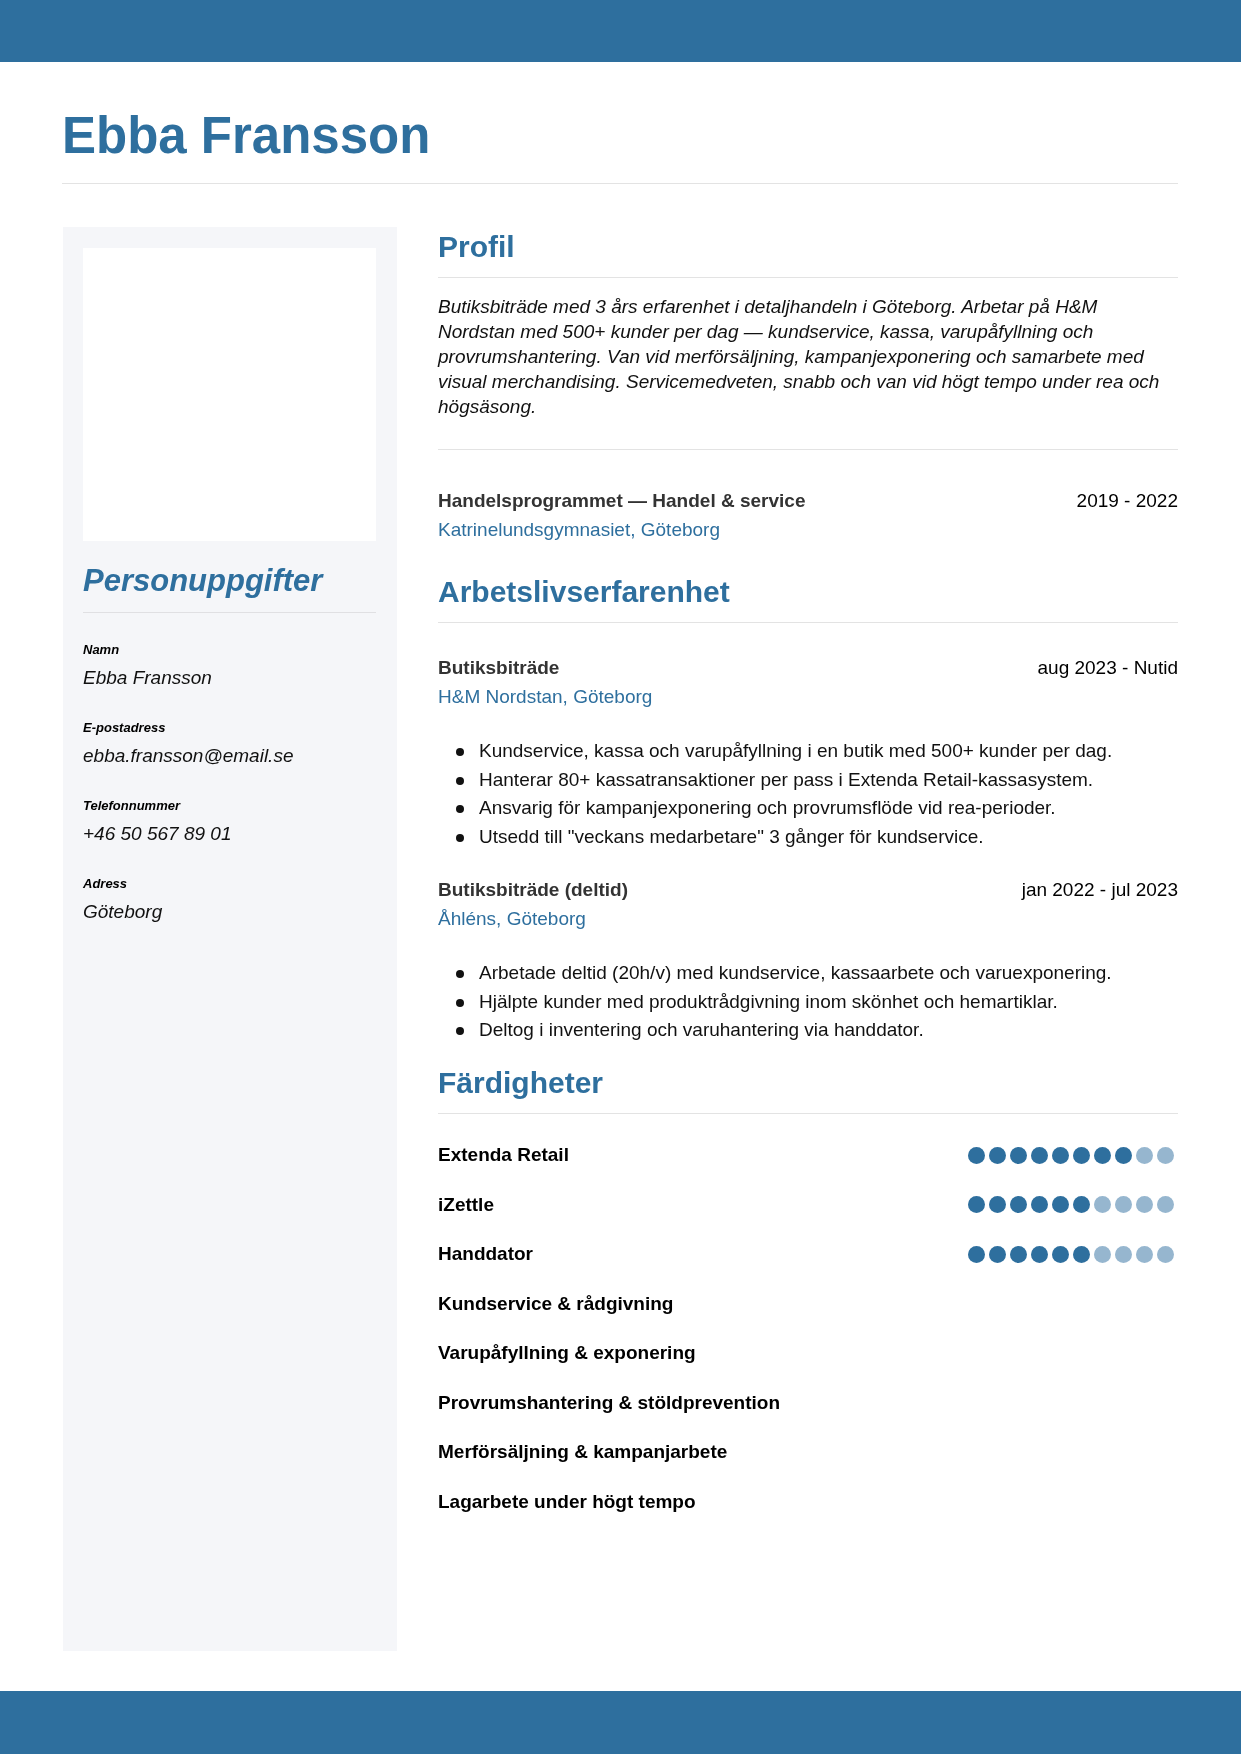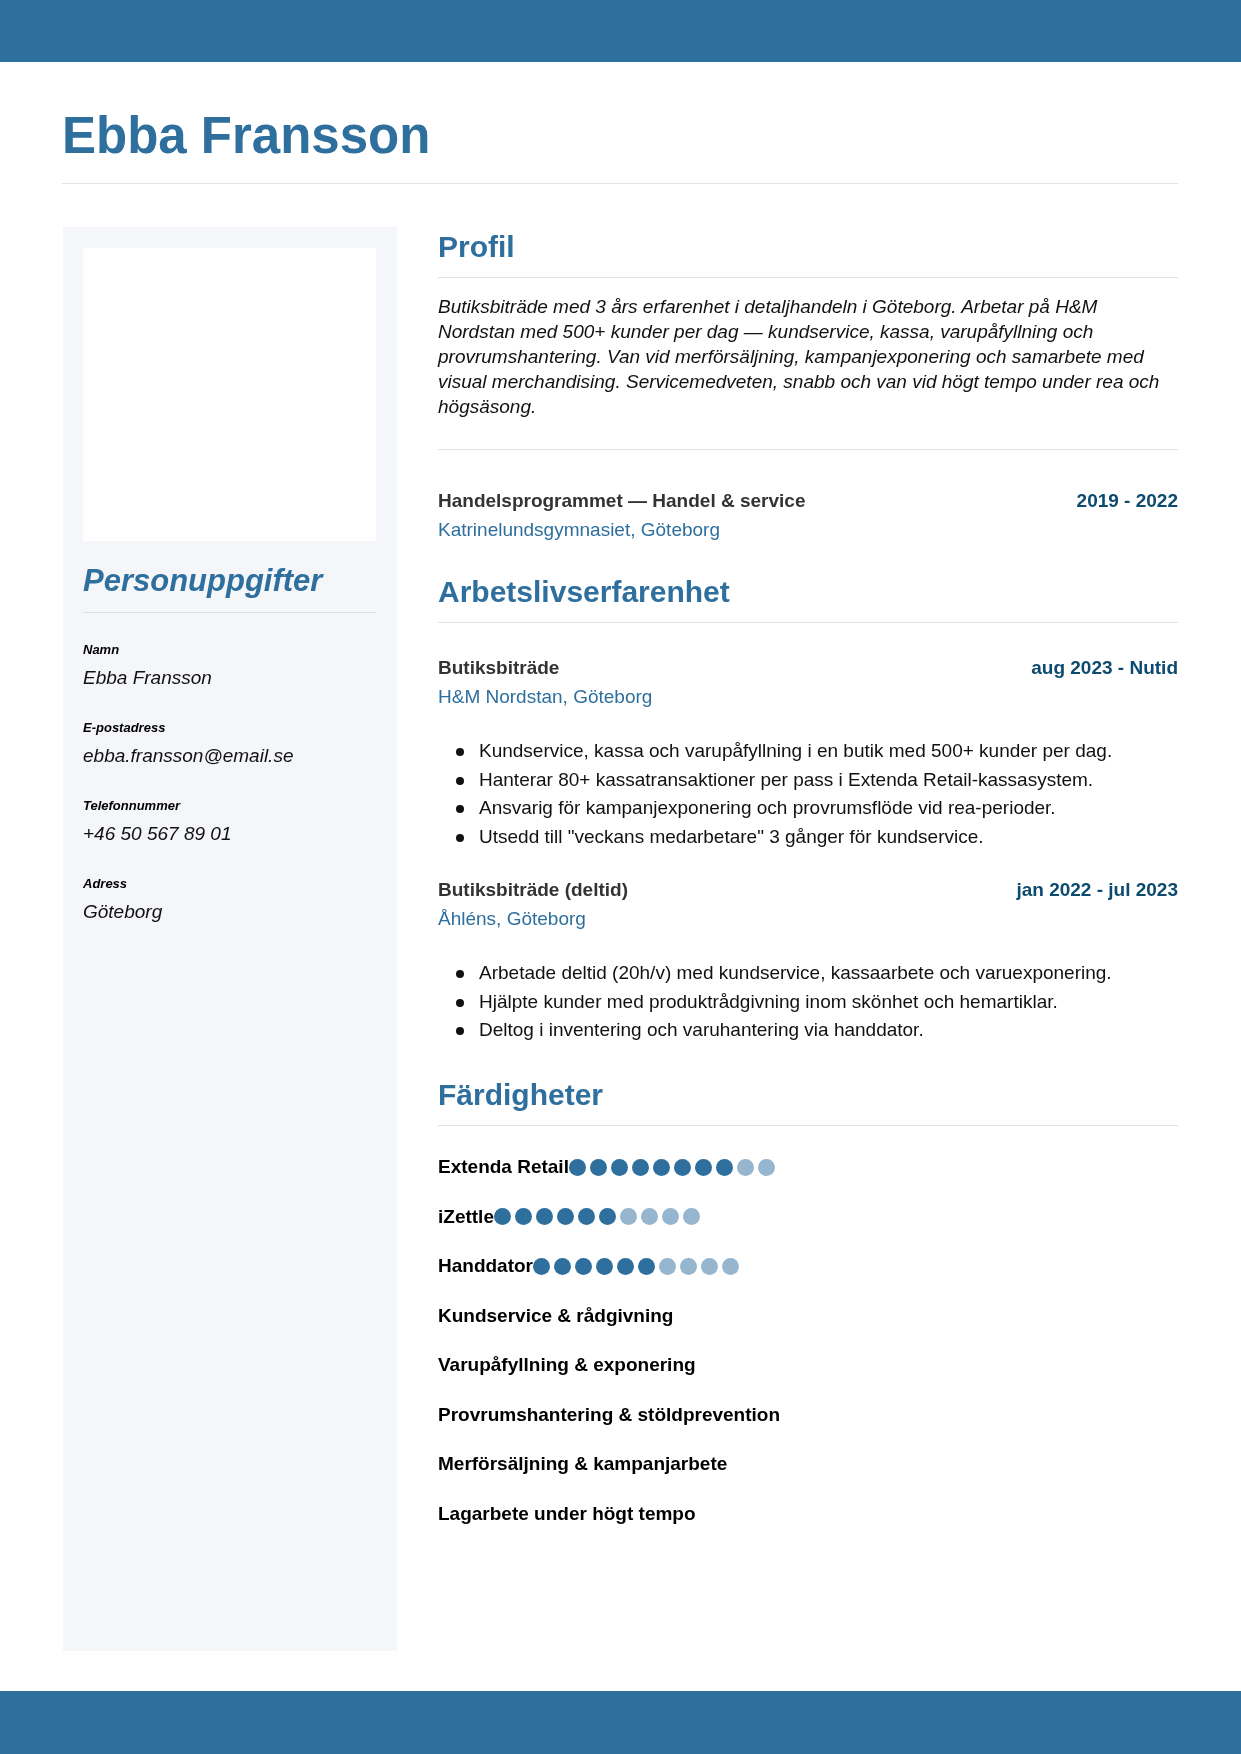--- a/index.html
+++ b/index.html
@@ -18,26 +18,26 @@
   .field { margin-bottom: 22px; }
   .field-label { font-size: 13px; font-weight: bold; color: #000; line-height: 28px; }
   .field-value { font-size: 19px; color: #111; line-height: 28px; }
 
   .main { position: absolute; left: 438px; top: 227px; width: 740px; }
   .sec-title { font-size: 30px; font-weight: bold; color: #2e6f9e; line-height: 40px; }
   .sec-rule { height: 1px; background: #e3e3e3; margin-top: 10px; }
   .profile-text { font-size: 19px; line-height: 25px; color: #111; margin-top: 16px; font-style: italic; }
   .entry-head { display: flex; justify-content: space-between; align-items: baseline; }
   .entry-title { font-size: 19px; font-weight: bold; color: #333; line-height: 29px; }
-  .entry-date { font-size: 19px; font-weight: bold; color: #0c4a6e; line-height: 29px; text-align: center; }
+  .entry-date { font-size: 19px; font-weight: normal; color: #000000; line-height: 29px; text-align: center; }
   .entry-sub { font-size: 19px; color: #2e6f9e; line-height: 29px; }
   .bullets { list-style: none; margin-top: 26px; }
   .bullets li { font-size: 19px; line-height: 28.5px; color: #111; padding-left: 41px; position: relative; }
   .bullets li::before { content: ""; position: absolute; left: 18px; top: 11px; width: 8px; height: 8px; border-radius: 50%; background: #111; }
-  .skill-row { display: flex; justify-content: flex-start; align-items: center; height: 49.5px; }
+  .skill-row { display: flex; justify-content: space-between; align-items: center; height: 49.5px; }
   .skill-name { font-size: 19px; font-weight: bold; color: #000; }
   .dots { display: flex; gap: 4px; margin-right: 4px; }
   .dot { width: 17px; height: 17px; border-radius: 50%; background: #2e6f9e; }
   .dot.off { background: #96b6cf; }
 </style>
 </head>
 <body>
 
 <div class="top-bar"></div>
 
@@ -111,21 +111,21 @@
       </div>
       <div class="entry-sub">Åhléns, Göteborg</div>
       <ul class="bullets">
         <li>Arbetade deltid (20h/v) med kundservice, kassaarbete och varuexponering.</li>
         <li>Hjälpte kunder med produktrådgivning inom skönhet och hemartiklar.</li>
         <li>Deltog i inventering och varuhantering via handdator.</li>
       </ul>
     </div>
   </section>
 
-  <section style="margin-top:30px;">
+  <section style="margin-top:18px;">
     <h2 class="sec-title">Färdigheter</h2>
     <div class="sec-rule"></div>
     <div style="margin-top:17px;">
       <div class="skill-row">
         <span class="skill-name">Extenda Retail</span>
         <span class="dots">
             <span class="dot"></span>
             <span class="dot"></span>
             <span class="dot"></span>
             <span class="dot"></span>

